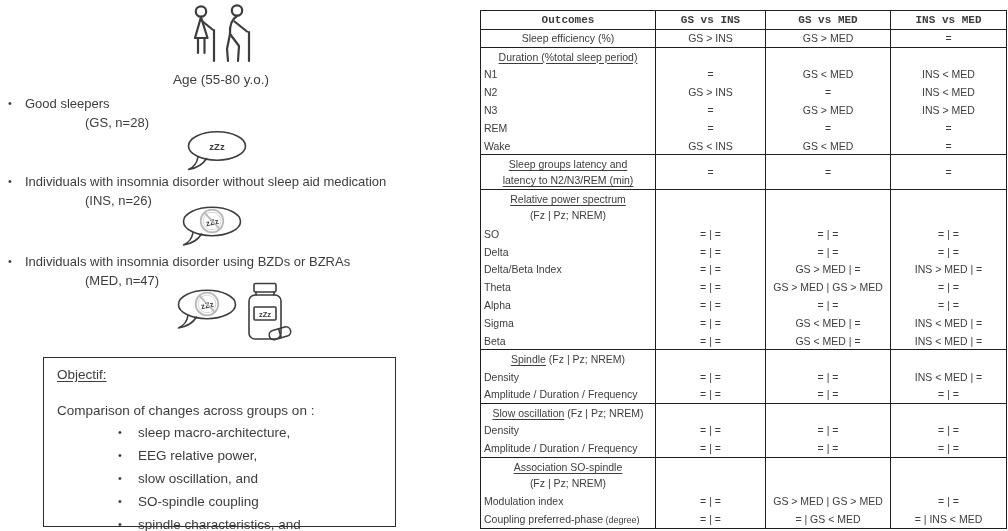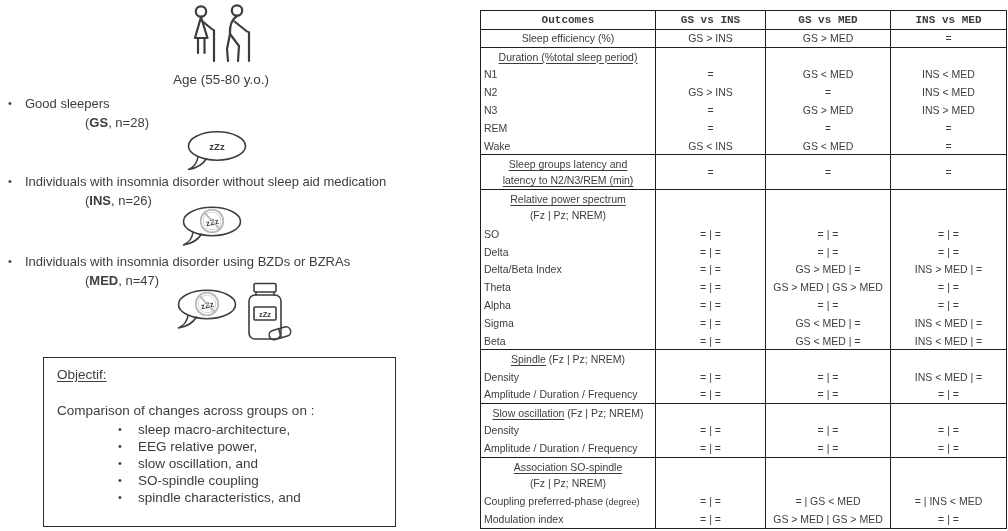--- a/index.html
+++ b/index.html
@@ -14,35 +14,35 @@
   body{font-family:"Liberation Sans","DejaVu Sans",sans-serif;color:var(--text);}
   .canvas{position:relative;width:1008px;height:531px;background:var(--background);overflow:hidden;}
 
   
   .icon-box{position:absolute;}
   .age-caption{position:absolute;left:146px;top:72px;width:150px;text-align:center;
                font-size:13.5px;color:var(--text);}
   .bullet{position:absolute;left:8px;font-size:13px;white-space:nowrap;color:var(--text);}
   .bullet .dot{display:inline-block;width:17px;font-size:11px;vertical-align:1px;}
   .sub{position:absolute;left:85px;font-size:13px;white-space:nowrap;color:var(--text);}
-  .sub b{font-weight:bold;text-align:center;}
+  .sub b{font-weight:normal;text-align:center;}
 
   svg .ln{fill:none;stroke:var(--text);stroke-width:2.2;stroke-linecap:round;stroke-linejoin:round;}
   svg .thin{fill:none;stroke:var(--text);stroke-width:1.6;stroke-linecap:round;stroke-linejoin:round;}
   svg .zzz{fill:var(--text);font-family:"Liberation Sans",sans-serif;font-weight:700;}
   svg .ban{fill:none;stroke:var(--prohibition);stroke-width:1.8;}
   svg .ban2{fill:none;stroke:#d6d6d6;stroke-width:1;}
 
   
   .objective-box{position:absolute;left:43px;top:357px;width:353px;height:170px;
                  border:1.4px solid var(--box-border);font-size:13.5px;color:var(--text);}
   .obj-title{margin:9px 0 0 13px;text-decoration:underline;text-underline-offset:2px;}
   .obj-intro{margin:21px 0 3px 13px;}
   .obj-list{list-style:none;}
-  .obj-list li{margin-left:74px;line-height:16px;white-space:nowrap;}
+  .obj-list li{margin-left:74px;line-height:22px;white-space:nowrap;}
   .obj-list .dot{display:inline-block;width:20px;font-size:11px;vertical-align:1px;}
 
   
   .outcomes-table{position:absolute;left:480px;top:10px;border-collapse:collapse;
                   table-layout:fixed;font-size:10.5px;color:var(--text);
                   border:1px solid var(--table-border);}
   .outcomes-table th,.outcomes-table td{padding:0 3px;vertical-align:middle;}
   .outcomes-table th:nth-child(n+2),.outcomes-table td:nth-child(n+2){border-left:1px solid var(--table-border);}
   .outcomes-table thead tr{height:19px;font-family:Liberation Mono, monospace;}
   .outcomes-table thead th{font-weight:bold;font-size:11px;text-align:center;border-bottom:1px solid var(--table-border);}
@@ -303,27 +303,27 @@
           <td class="cell">= | =</td>
           <td class="cell">= | =</td>
         </tr>
         <tr class="dbl sep">
           <td class="lbl al-c"><span class="ul">Association SO-spindle</span><div><span>(Fz | Pz; NREM)</span></div></td>
           <td class="cell"></td>
           <td class="cell"></td>
           <td class="cell"></td>
         </tr>
         <tr class="single">
+          <td class="lbl al-r"><span>Modulation index</span></td>
+          <td class="cell">= | =</td>
+          <td class="cell">GS &gt; MED | GS &gt; MED</td>
+          <td class="cell">= | =</td>
+        </tr>
+        <tr class="single">
           <td class="lbl al-r"><span>Coupling preferred-phase</span><span class="sm"> (degree)</span></td>
           <td class="cell">= | =</td>
           <td class="cell">= | GS &lt; MED</td>
           <td class="cell">= | INS &lt; MED</td>
         </tr>
-        <tr class="single">
-          <td class="lbl al-r"><span>Modulation index</span></td>
-          <td class="cell">= | =</td>
-          <td class="cell">GS &gt; MED | GS &gt; MED</td>
-          <td class="cell">= | =</td>
-        </tr>
       </tbody>
   </table>
 
 </div>
 
 </body></html>

